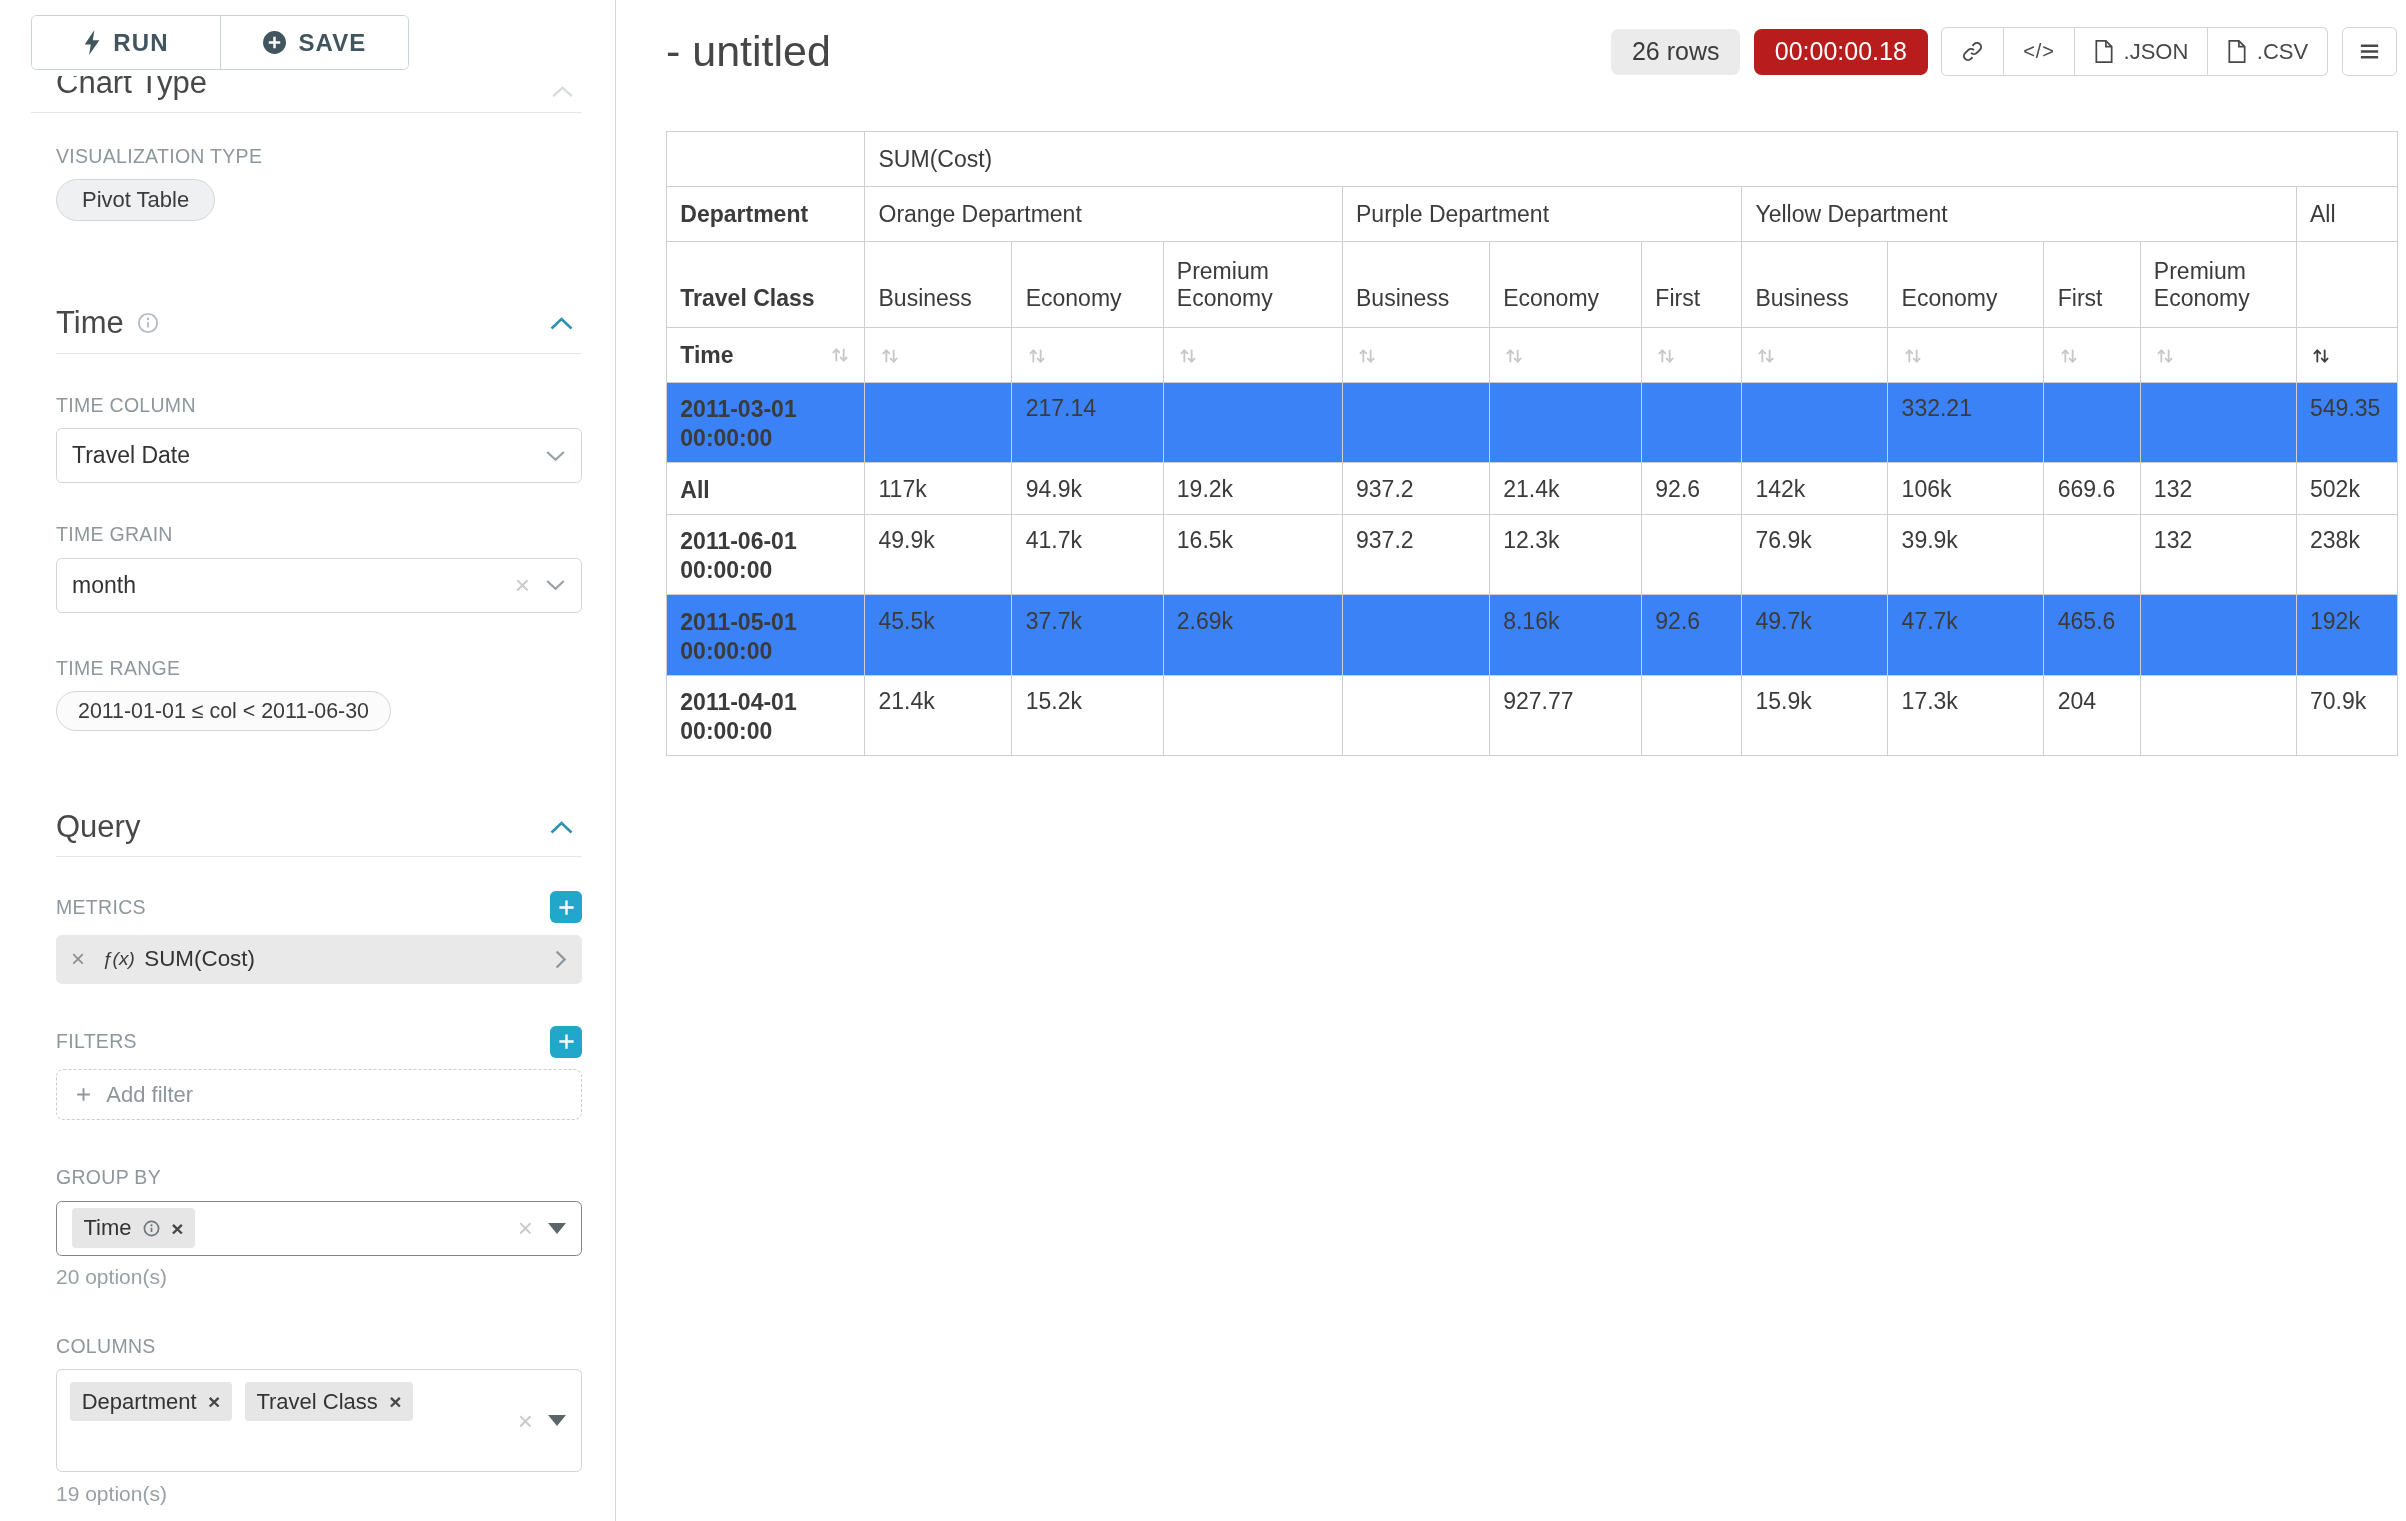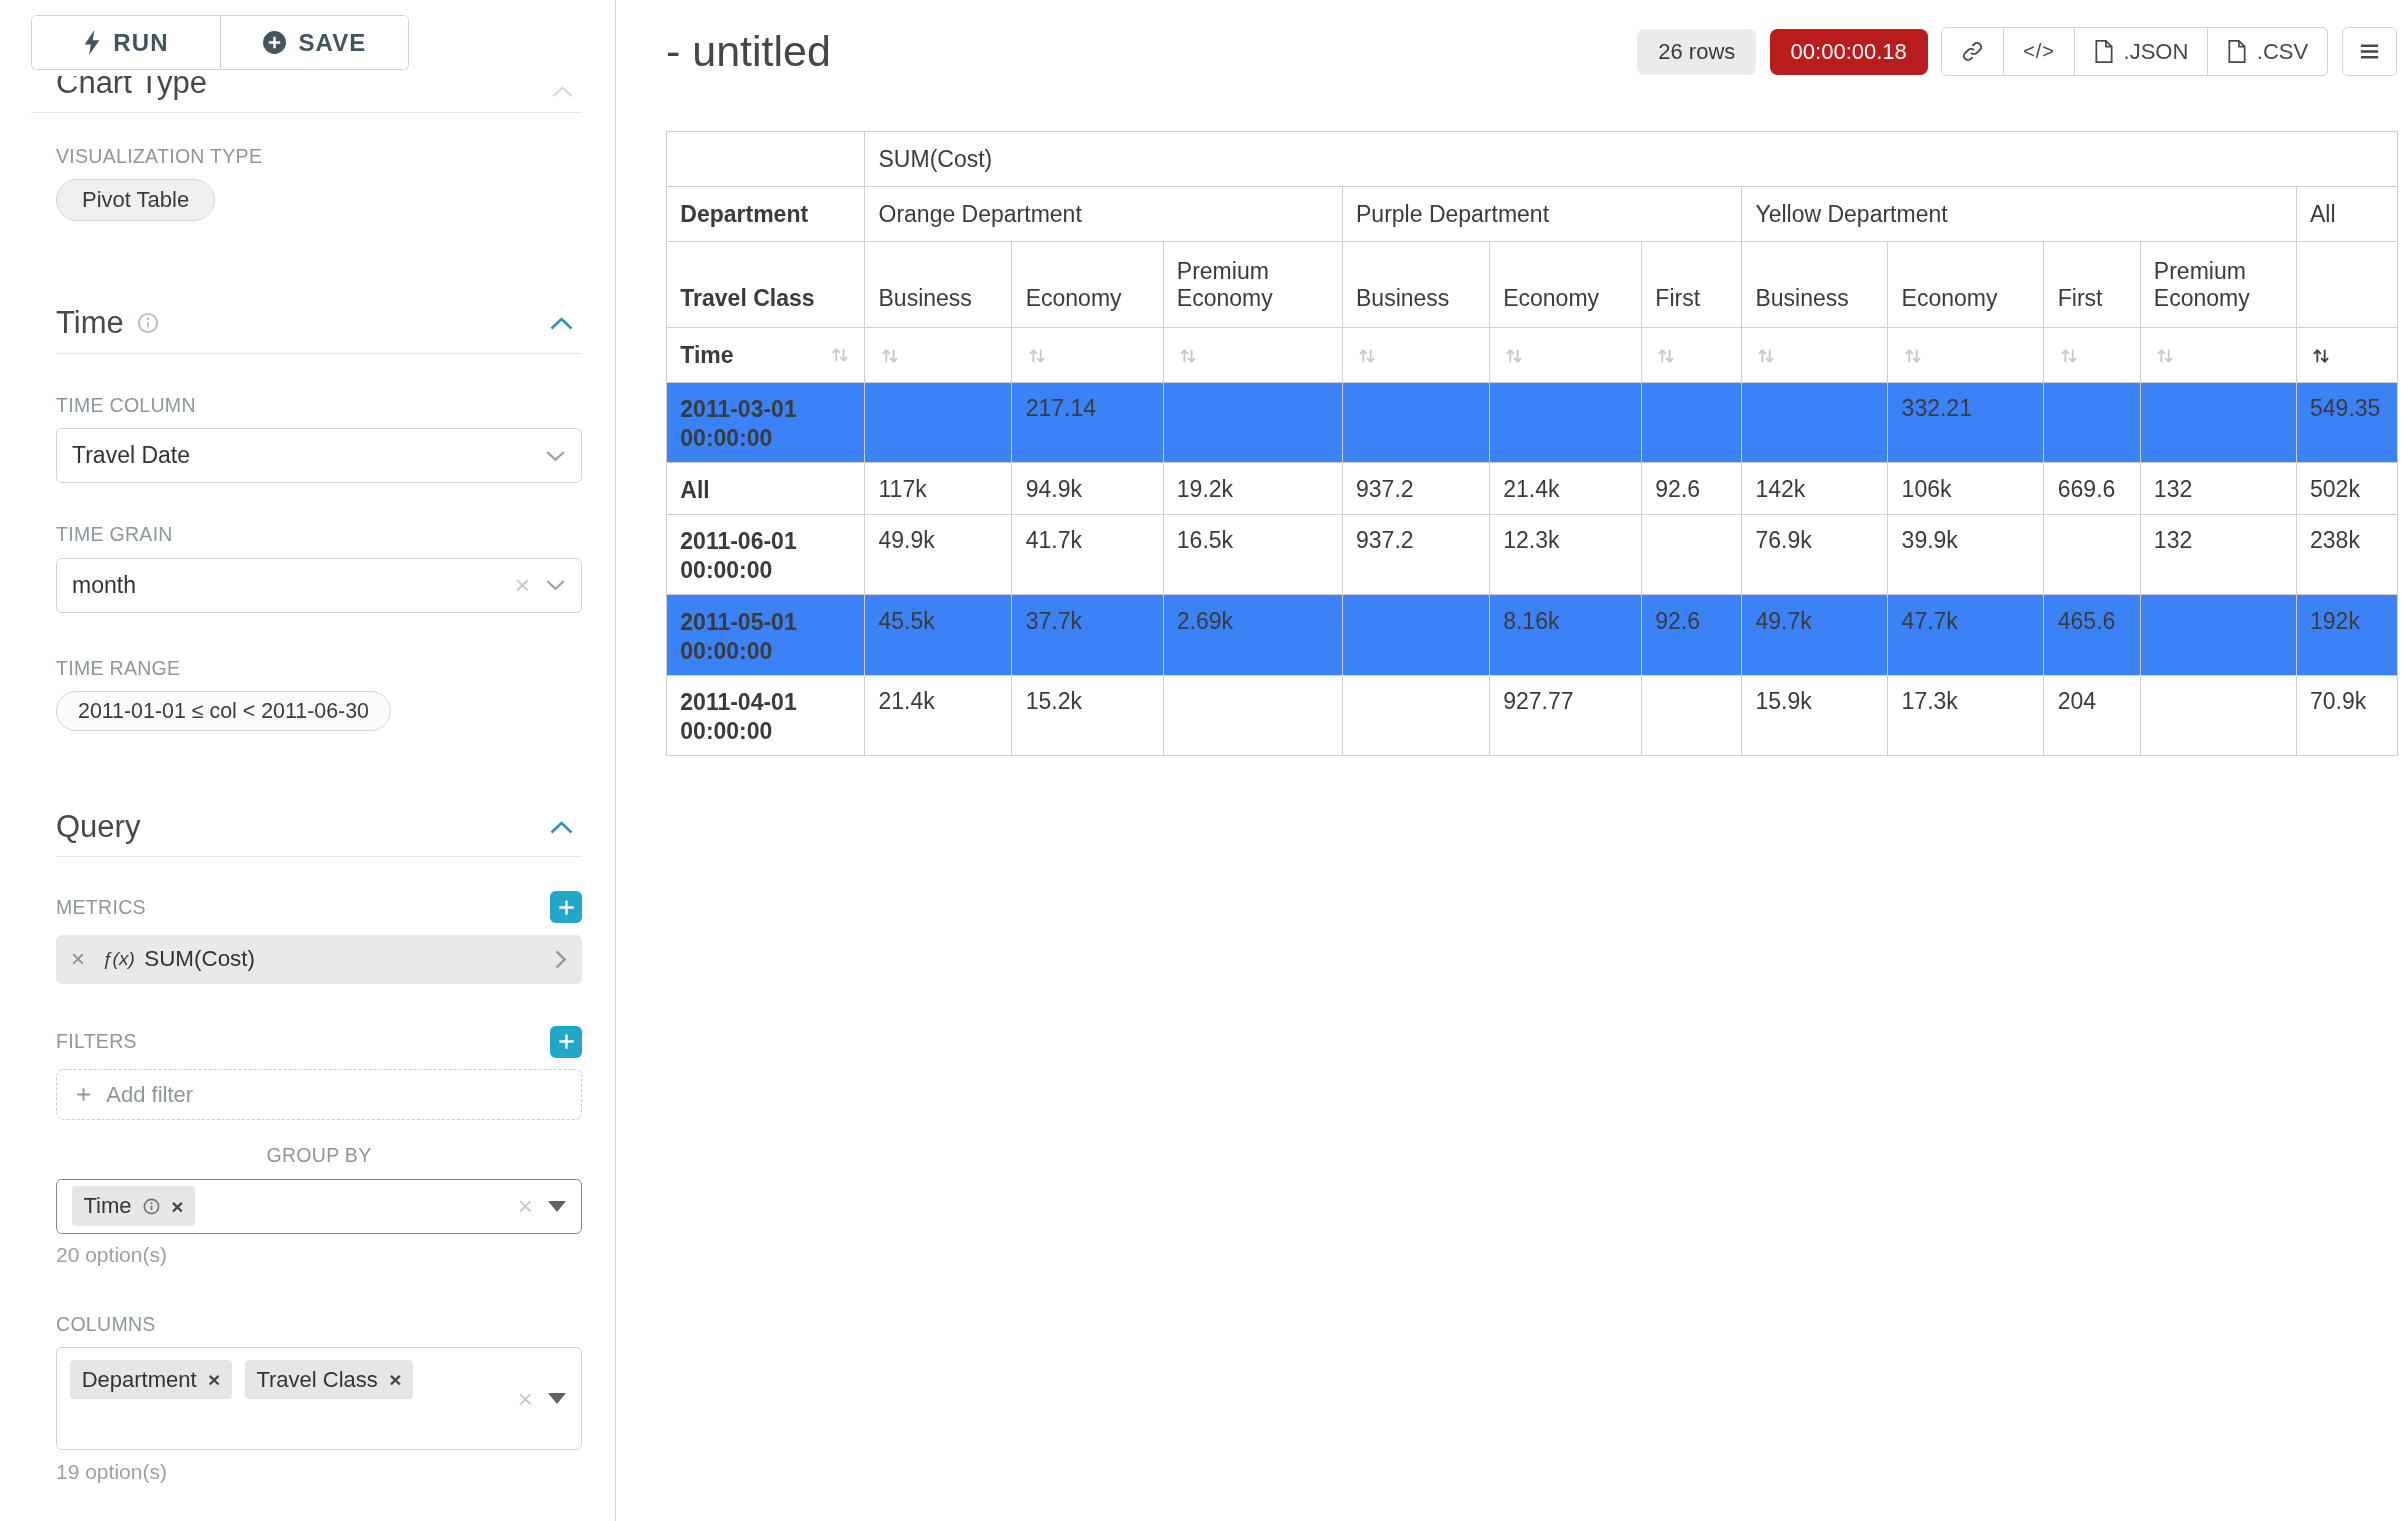--- a/index.html
+++ b/index.html
@@ -104,21 +104,21 @@
   .select.multi { height: 103px; align-items: flex-start; padding: 11.4px 13.3px; }
   .select.multi .right { position: absolute; right: 15px; top: 50%; transform: translateY(-50%); }
 
   .hint { font-size: 21px; color: #9aa1a6; margin-top: 9.5px; }
 
   
   .main { flex: 1; padding: 25px 9.5px 0 50px; overflow: hidden; }
   .main-header { display: flex; align-items: center; height: 53px; }
   .page-title { font-size: 43px; font-weight: 500; color: #464646; }
   .header-right { margin-left: auto; display: flex; align-items: center; gap: 13.3px; }
-  .badge { display: inline-flex; align-items: center; height: 46px; padding: 0 21px; border-radius: 7.6px; font-size: 22px; white-space: nowrap; }
+  .badge { display: inline-flex; align-items: center; height: 46px; padding: 0 21px; border-radius: 7.6px; font-size: 25px; white-space: nowrap; }
   .badge.rows { background: #ebebeb; color: #3b3b3b; }
   .badge.timer { background: #b91c1c; color: #fff; }
   .btn-group { display: flex; }
   .tool-btn {
     display: inline-flex; align-items: center; gap: 9.5px; height: 49px; padding: 0 19px;
     background: #fff; border: 1px solid #d4d4d4; font-family: inherit;
     font-size: 22px; color: #484848; cursor: pointer; white-space: nowrap;
   }
   .btn-group .tool-btn + .tool-btn { border-left: none; }
   .btn-group .tool-btn:first-child { border-radius: 5.7px 0 0 5.7px; }
@@ -270,21 +270,21 @@
     </div>
     <div class="add-filter">
       <span style="display:inline-flex;">
         <svg width="19" height="19" viewBox="0 0 24 24" fill="none" stroke="#8d969b" stroke-width="2.4">
             <path d="M12 4v16M4 12h16"></path>
           </svg>
       </span>
       <span>Add filter</span>
     </div>
 
-    <div class="control-label" style="margin-top:24px;text-align:center;">GROUP BY</div>
+    <div class="control-label" style="margin-top:46px;">GROUP BY</div>
     <div class="select focused">
       <span class="tags">
         <span class="tag">
           <span>Time</span>
           <span class="tag-i">
             <svg width="17" height="17" viewBox="0 0 24 24" fill="none" stroke="currentColor" stroke-width="2.4">
                 <circle cx="12" cy="12" r="10"></circle>
                 <path d="M12 11v6"></path>
                 <circle cx="12" cy="7.5" r="1.5" fill="currentColor" stroke="none"></circle>
               </svg>

